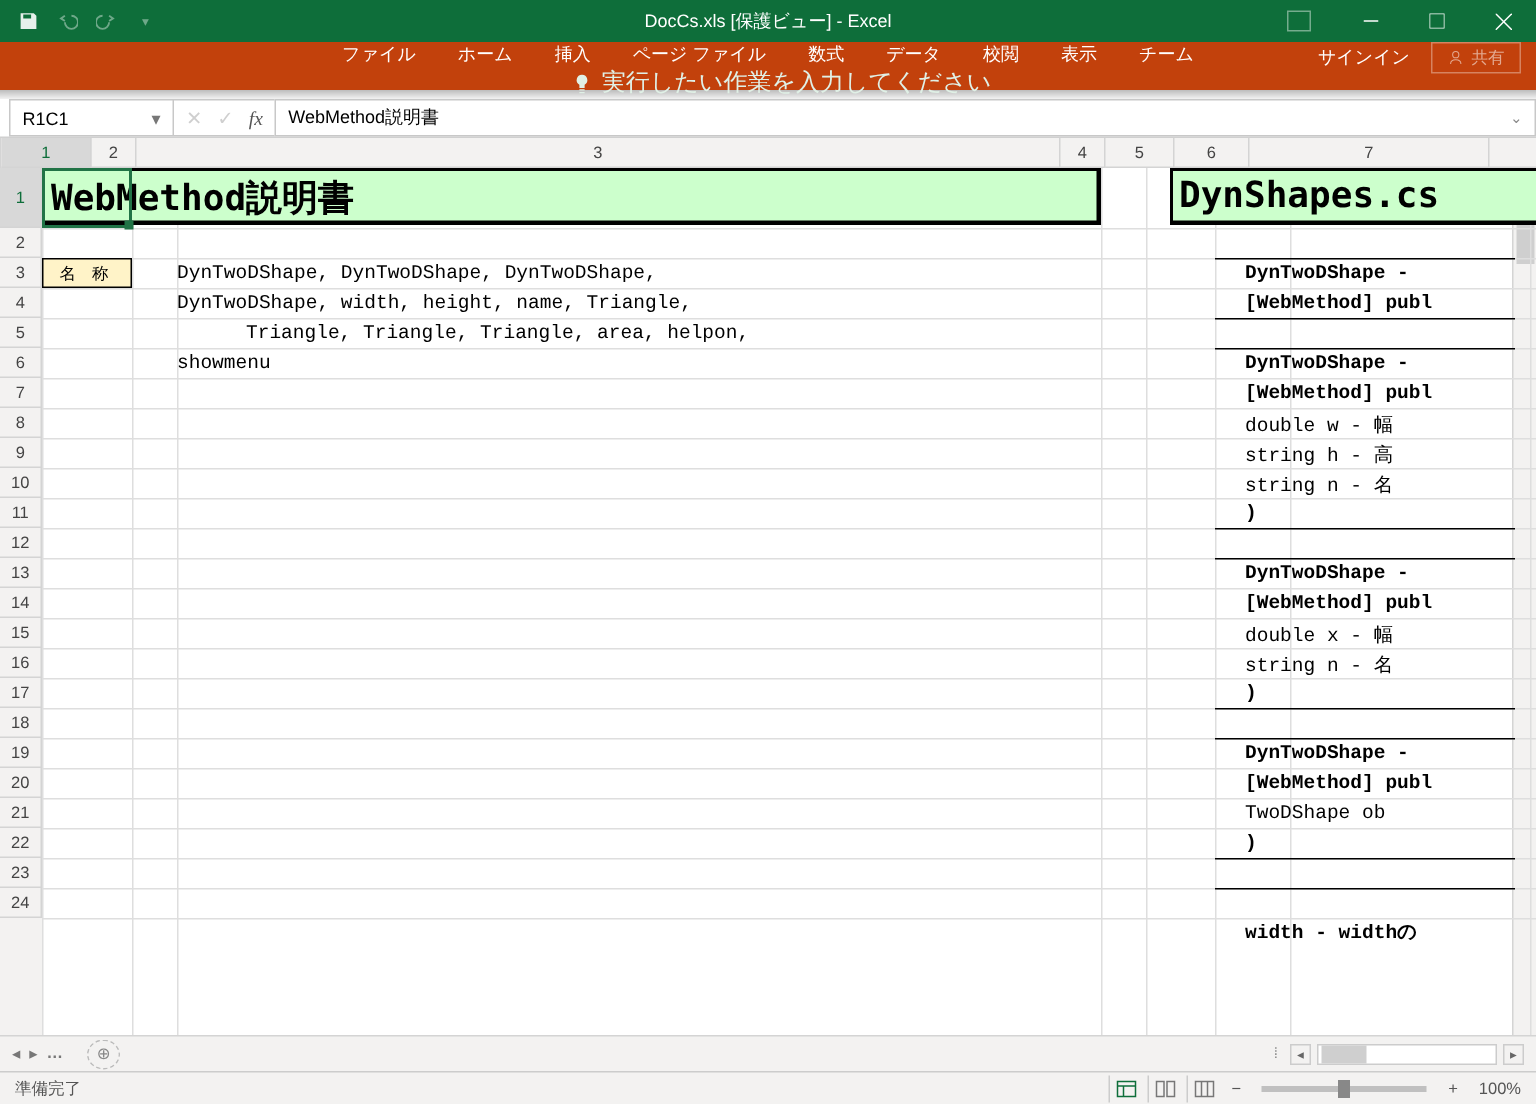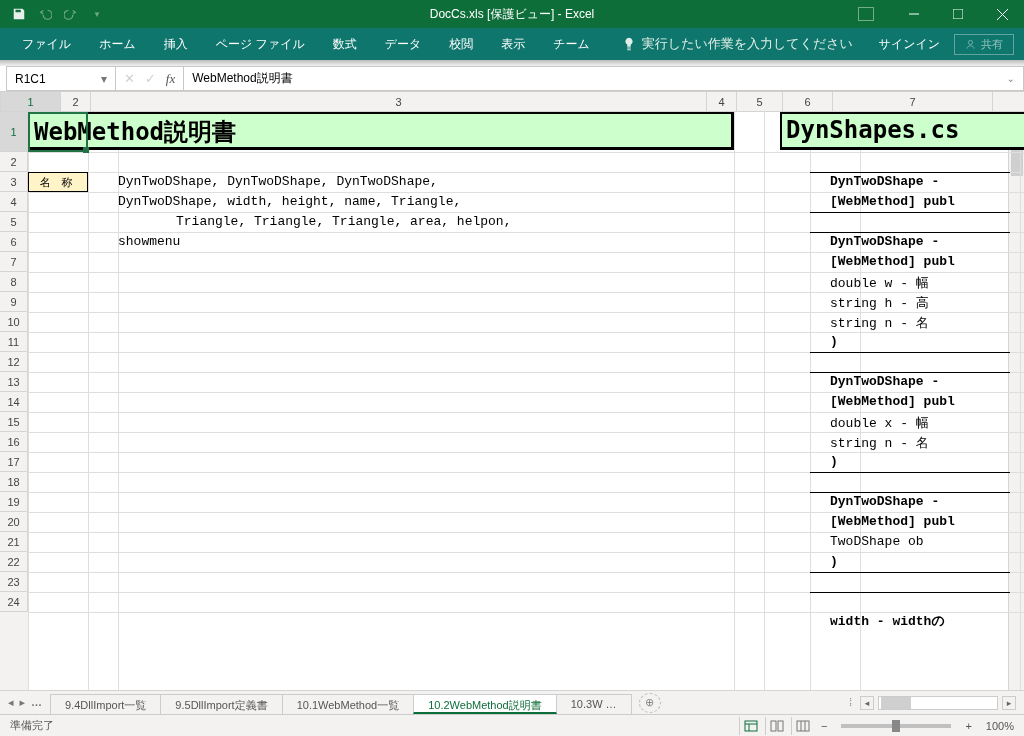--- a/index.html
+++ b/index.html
@@ -8,23 +8,23 @@
 .titlebar { background: #0e6e3a; height: 28px; display: flex; align-items: center; position: relative; }
 .titlebar .qat { display: flex; align-items: center; gap: 4px; padding-left: 8px; }
 .titlebar .qat-btn { width: 22px; height: 22px; display: flex; align-items: center; justify-content: center; color: #fff; opacity: 0.9; cursor: pointer; }
 .titlebar .qat-btn.disabled { opacity: 0.4; }
 .titlebar .title { position: absolute; left: 50%; transform: translateX(-50%); color: #fff; font-size: 12px; }
 .titlebar .winctrl { position: absolute; right: 0; top: 0; display: flex; }
 .titlebar .winctrl .wbtn { width: 44px; height: 28px; display: flex; align-items: center; justify-content: center; color: #fff; cursor: pointer; }
 .titlebar .ribbon-display { position: absolute; right: 150px; color:#fff; opacity:0.85; display:flex; align-items:center; gap:6px; font-size:11px;}
 .titlebar .rd-box { border:1px solid rgba(255,255,255,0.5); width:16px; height:14px; display:inline-block;}
 
-.ribbon-tabs { background: #0f766e; height: 32px; display: flex; align-items: center; padding: 0 8px; position: relative; }
+.ribbon-tabs { background: #c2410c; height: 32px; display: flex; align-items: center; padding: 0 8px; position: relative; flex-direction: column; }
 .ribbon-tabs .tab { color: #fff; font-size: 12px; padding: 0 14px; height: 100%; display: flex; align-items: center; cursor: pointer; }
-.ribbon-tabs .tell { display:flex; align-items:center; gap:6px; color:#e0f0e6; font-size:13px; padding-left:18px;}
+.ribbon-tabs .tell { display:flex; align-items:center; gap:6px; color:#e0f0e6; font-size:16px; padding-left:18px;}
 .ribbon-tabs .tell svg { width:14px; height:14px; fill:#e0f0e6; }
 .ribbon-tabs .right { position:absolute; right:10px; display:flex; align-items:center; gap:14px;}
 .ribbon-tabs .signin { color:#fff; font-size:12px; }
 .ribbon-tabs .share-btn { border:1px solid rgba(255,255,255,0.35); padding:2px 10px; color:rgba(255,255,255,0.55); font-size:11px; display:flex; align-items:center; gap:5px;}
 
 .separator-shadow { height:6px; background:linear-gradient(#bcbcbc,#f2f2f2); }
 
 .formula-area { height: 26px; display: flex; align-items: center; border-bottom: 1px solid #d0d0d0; background:#fff; }
 .namebox { width: 110px; height: 100%; border: 1px solid #c8c8c8; display: flex; align-items: center; padding: 0 8px; font-size: 12px; margin-left:6px;}
 .namebox .dd { margin-left:auto; color:#777;}
@@ -253,21 +253,21 @@
         <div class="gridline-v" style="left: 706px;"></div>
         <div class="gridline-v" style="left: 736px;"></div>
         <div class="gridline-v" style="left: 782px;"></div>
         <div class="gridline-v" style="left: 832px;"></div>
         <div class="gridline-v" style="left: 992px;"></div>
         <div class="title-cell-1">WebMethod説明書</div>
         <div class="title-cell-2">DynShapes.cs</div>
         <div class="label-cell" style="top: 60px;">名 称</div>
         <div class="text-cell" style="left: 90px; top: 62px;">DynTwoDShape, DynTwoDShape, DynTwoDShape,</div>
         <div class="text-cell" style="left: 90px; top: 82px;">DynTwoDShape, width, height, name, Triangle,</div>
-        <div class="text-cell" style="left: 100px; top: 102px; padding-left: 48px;">Triangle, Triangle, Triangle, area, helpon,</div>
+        <div class="text-cell" style="left: 88px; top: 102px; padding-left: 48px;">Triangle, Triangle, Triangle, area, helpon,</div>
         <div class="text-cell" style="left: 90px; top: 122px;">showmenu</div>
         <div style="position: absolute; left: 782px; top: 60px; width: 200px; border-top: 1px solid rgb(0, 0, 0);"></div>
         <div class="right-block bold" style="left: 802px; top: 62px;">DynTwoDShape - </div>
         <div class="right-block bold" style="left: 802px; top: 82px;">[WebMethod] publ</div>
         <div style="position: absolute; left: 782px; top: 100px; width: 200px; border-top: 1px solid rgb(0, 0, 0);"></div>
         <div style="position: absolute; left: 782px; top: 120px; width: 200px; border-top: 1px solid rgb(0, 0, 0);"></div>
         <div class="right-block bold" style="left: 802px; top: 122px;">DynTwoDShape - </div>
         <div class="right-block bold" style="left: 802px; top: 142px;">[WebMethod] publ</div>
         <div class="right-block" style="left: 802px; top: 162px;">  double w  - 幅</div>
         <div class="right-block" style="left: 802px; top: 182px;">  string h  - 高</div>
@@ -293,27 +293,20 @@
       </div>
   </div>
 </div>
 
 <div class="sheet-tab-bar">
   <div class="sheet-nav">
     <span>◂</span>
     <span>▸</span>
     <span class="dots">…</span>
   </div>
-  <div class="sheet-tabs" id="sheet-tabs-container">
-      <div class="sheet-tab">9.4DllImport一覧</div>
-      <div class="sheet-tab">9.5DllImport定義書</div>
-      <div class="sheet-tab">10.1WebMethod一覧</div>
-      <div class="sheet-tab active">10.2WebMethod説明書</div>
-      <div class="sheet-tab">10.3W …</div>
-    </div>
   <div class="new-sheet">⊕</div>
   <div class="hscroll-area">
     <span style="color:#888;font-size:10px;margin-right:4px;">⁞</span>
     <div class="hs-btn">◂</div>
     <div class="hscroll">
         <div class="thumb"></div>
       </div>
     <div class="hs-btn">▸</div>
   </div>
 </div>

